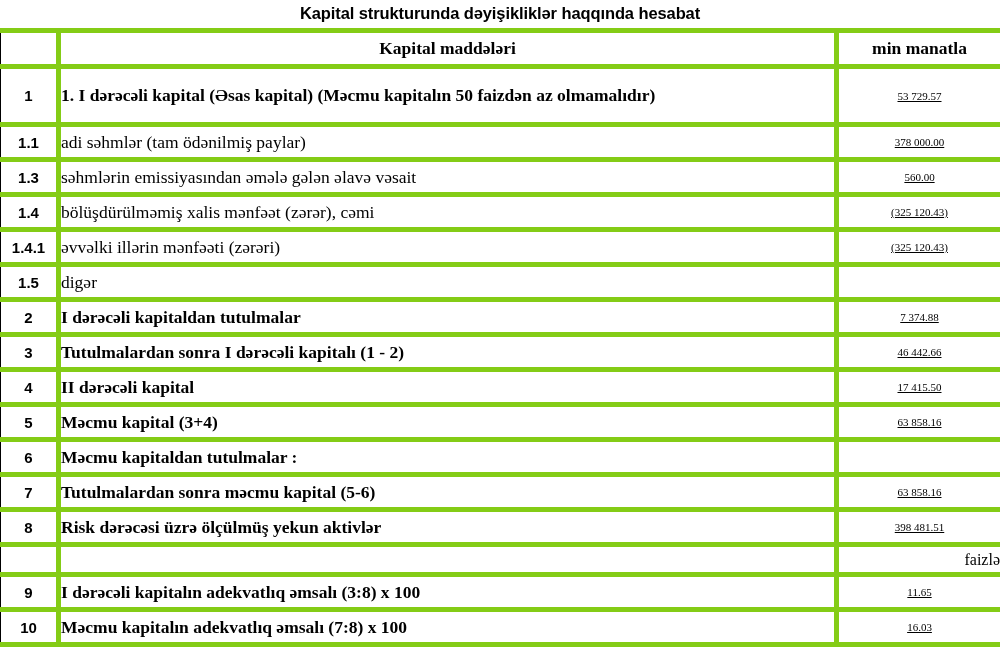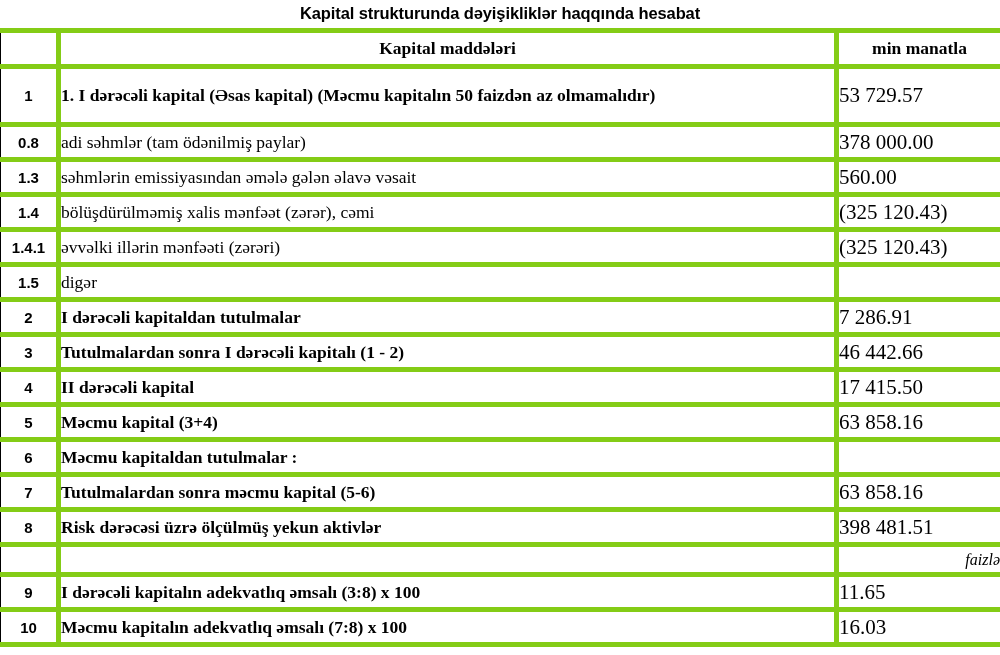--- a/index.html
+++ b/index.html
@@ -67,33 +67,33 @@
     font-weight: bold;
     font-size: 15px;
   }
   td.item {
     text-align: left;
     padding-left: 7px;
     font-size: 17.5px;
     margin-top: 28px;
   }
   td.val {
-    text-align: left;
+    text-align: center;
     padding-right: 7px;
-    font-size: 21px;
+    font-size: 11px;
+    text-decoration: underline;
   }
   tr.r-std td { height: 30px; }
   tr.r-tall td { height: 53px; }
   tr.r-faizla td { height: 25px; }
 
   td.item.bold { font-weight: bold; }
   td.faizla {
     text-align: right;
     padding-right: 7px;
-    font-style: italic;
     font-size: 16px;
     border-left: none;
   }
   td.faizla-blank {
     border-left: none;
     border-right: none;
   }
   td.faizla-empty-left {
     border-left: 1px solid #000;
     border-right: none;
@@ -119,21 +119,21 @@
         <th class="h-val">min manatla</th>
       </tr>
     </thead>
     <tbody id="rows-body">
         <tr class="r-std r-tall">
           <td class="num">1</td>
           <td class="item bold">1. I dərəcəli kapital (Əsas kapital) (Məcmu kapitalın 50 faizdən  az olmamalıdır)</td>
           <td class="val">53 729.57</td>
         </tr>
         <tr class="r-std">
-          <td class="num">0.8</td>
+          <td class="num">1.1</td>
           <td class="item">adi səhmlər (tam ödənilmiş paylar)</td>
           <td class="val">378 000.00</td>
         </tr>
         <tr class="r-std">
           <td class="num">1.3</td>
           <td class="item">səhmlərin emissiyasından əmələ gələn  əlavə vəsait</td>
           <td class="val">560.00</td>
         </tr>
         <tr class="r-std">
           <td class="num">1.4</td>
@@ -146,21 +146,21 @@
           <td class="val">(325 120.43)</td>
         </tr>
         <tr class="r-std">
           <td class="num">1.5</td>
           <td class="item">digər</td>
           <td class="val"></td>
         </tr>
         <tr class="r-std">
           <td class="num">2</td>
           <td class="item bold">I dərəcəli kapitaldan  tutulmalar</td>
-          <td class="val">7 286.91</td>
+          <td class="val">7 374.88</td>
         </tr>
         <tr class="r-std">
           <td class="num">3</td>
           <td class="item bold">Tutulmalardan  sonra I dərəcəli kapitalı (1 - 2)</td>
           <td class="val">46 442.66</td>
         </tr>
         <tr class="r-std">
           <td class="num">4</td>
           <td class="item bold">II dərəcəli  kapital</td>
           <td class="val">17 415.50</td>

